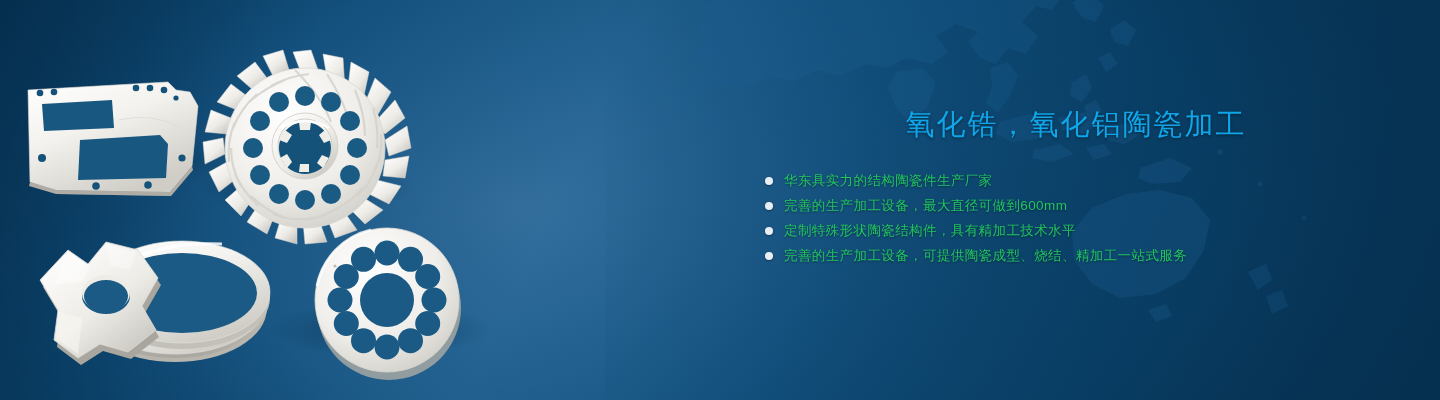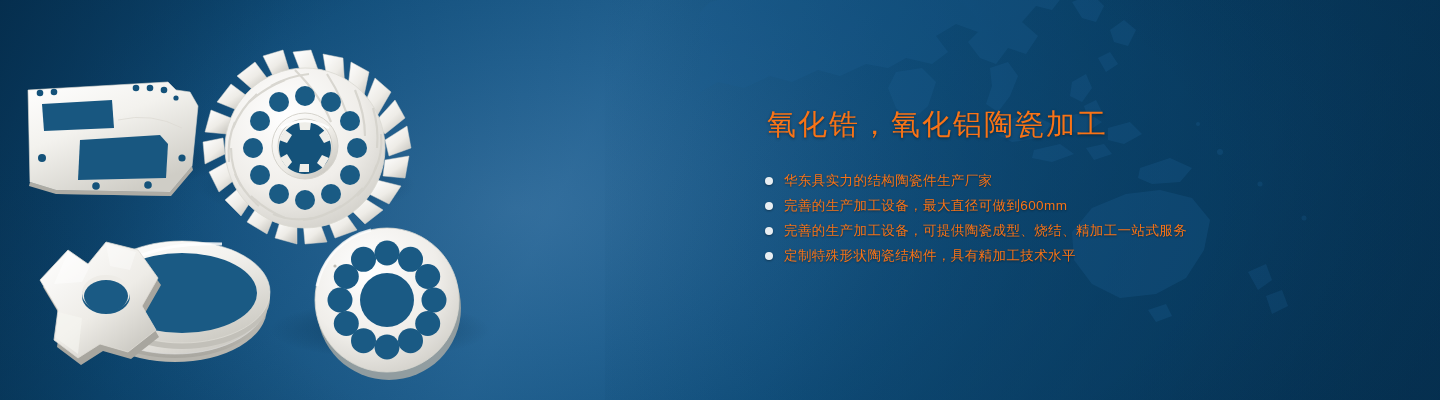--- a/index.html
+++ b/index.html
@@ -46,44 +46,45 @@
 
   
   .products{position:absolute;left:0;top:0;width:760px;height:400px;}
   .products svg{width:100%;height:100%;display:block;}
 
   
   .textcol{
     position:absolute;left:765px;top:104px;width:620px;
   }
   .headline{
-    color:#f97316;
+    color:#0ea5e9;
     font-size:29px;
     font-weight:400;
     letter-spacing:2px;
     line-height:40px;
     margin:0 0 24px 2px;
     text-shadow:0 1px 3px rgba(0,0,0,.45);
     white-space:nowrap;
+    text-align:center;
   }
   .bullets{list-style:none;margin:0;padding:0;}
   .bullet{
     display:flex;align-items:center;
     height:25px;
     margin-bottom:0px;
   }
   .dot{
     width:8px;height:8px;border-radius:50%;
     background:#e8eef2;
     flex:0 0 8px;
     margin-right:11px;
     box-shadow:0 1px 2px rgba(0,0,0,.35);
   }
   .btxt{
-    color:#f97316;
+    color:#22c55e;
     font-size:13.5px;
     line-height:25px;
     letter-spacing:.4px;
     white-space:nowrap;
     text-shadow:0 1px 2px rgba(0,0,0,.4);
   }
 </style>
 </head>
 <body>
 
@@ -347,22 +348,22 @@
       <li class="bullet">
         <span class="dot"></span>
         <span class="btxt">华东具实力的结构陶瓷件生产厂家</span>
       </li>
       <li class="bullet">
         <span class="dot"></span>
         <span class="btxt">完善的生产加工设备，最大直径可做到600mm</span>
       </li>
       <li class="bullet">
         <span class="dot"></span>
-        <span class="btxt">完善的生产加工设备，可提供陶瓷成型、烧结、精加工一站式服务</span>
+        <span class="btxt">定制特殊形状陶瓷结构件，具有精加工技术水平</span>
       </li>
       <li class="bullet">
         <span class="dot"></span>
-        <span class="btxt">定制特殊形状陶瓷结构件，具有精加工技术水平</span>
+        <span class="btxt">完善的生产加工设备，可提供陶瓷成型、烧结、精加工一站式服务</span>
       </li>
     </ul>
 
   </div>
 </div>
 
 </body></html>

